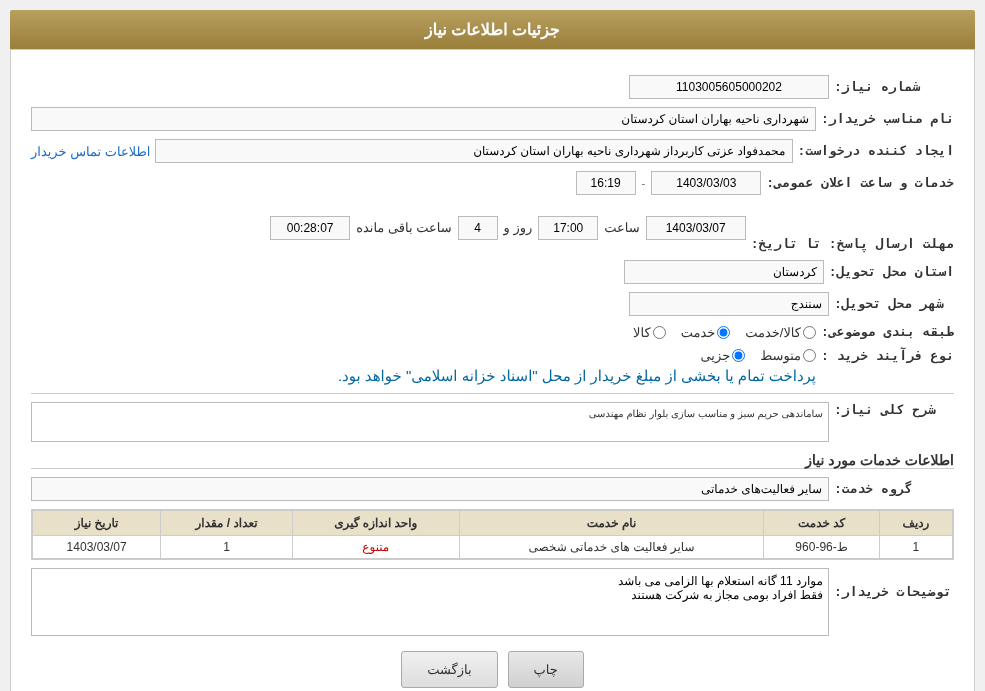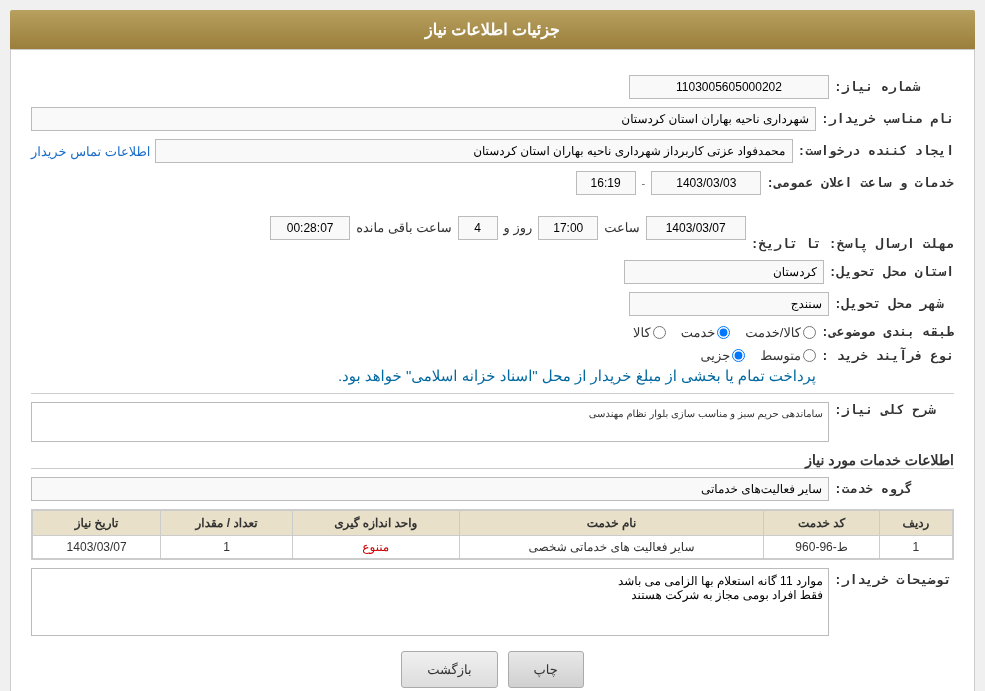--- a/index.html
+++ b/index.html
@@ -297,21 +297,21 @@
     <td>سایر فعالیت های خدماتی شخصی</td>
     <td style="color:#c00;">متنوع</td>
     <td>1</td>
     <td>1403/03/07</td>
   </tr>
           </tbody>
       </table>
     </div>
 
     <div class="form-row" style="align-items:flex-start; margin-top:8px;">
-      <span class="label" style="margin-top:4px;">توضیحات خریدار:</span>
+      <span class="label" style="margin-top:16px;">توضیحات خریدار:</span>
       <textarea class="textarea-box" rows="4" readonly="" style="text-align: right;">موارد 11 گانه استعلام بها الزامی می باشد
 فقط افراد بومی مجاز به شرکت هستند</textarea>
     </div>
 
     <div class="button-row">
       <button class="btn btn-print">چاپ</button>
       <button class="btn btn-back">بازگشت</button>
     </div>
 
   </div>

